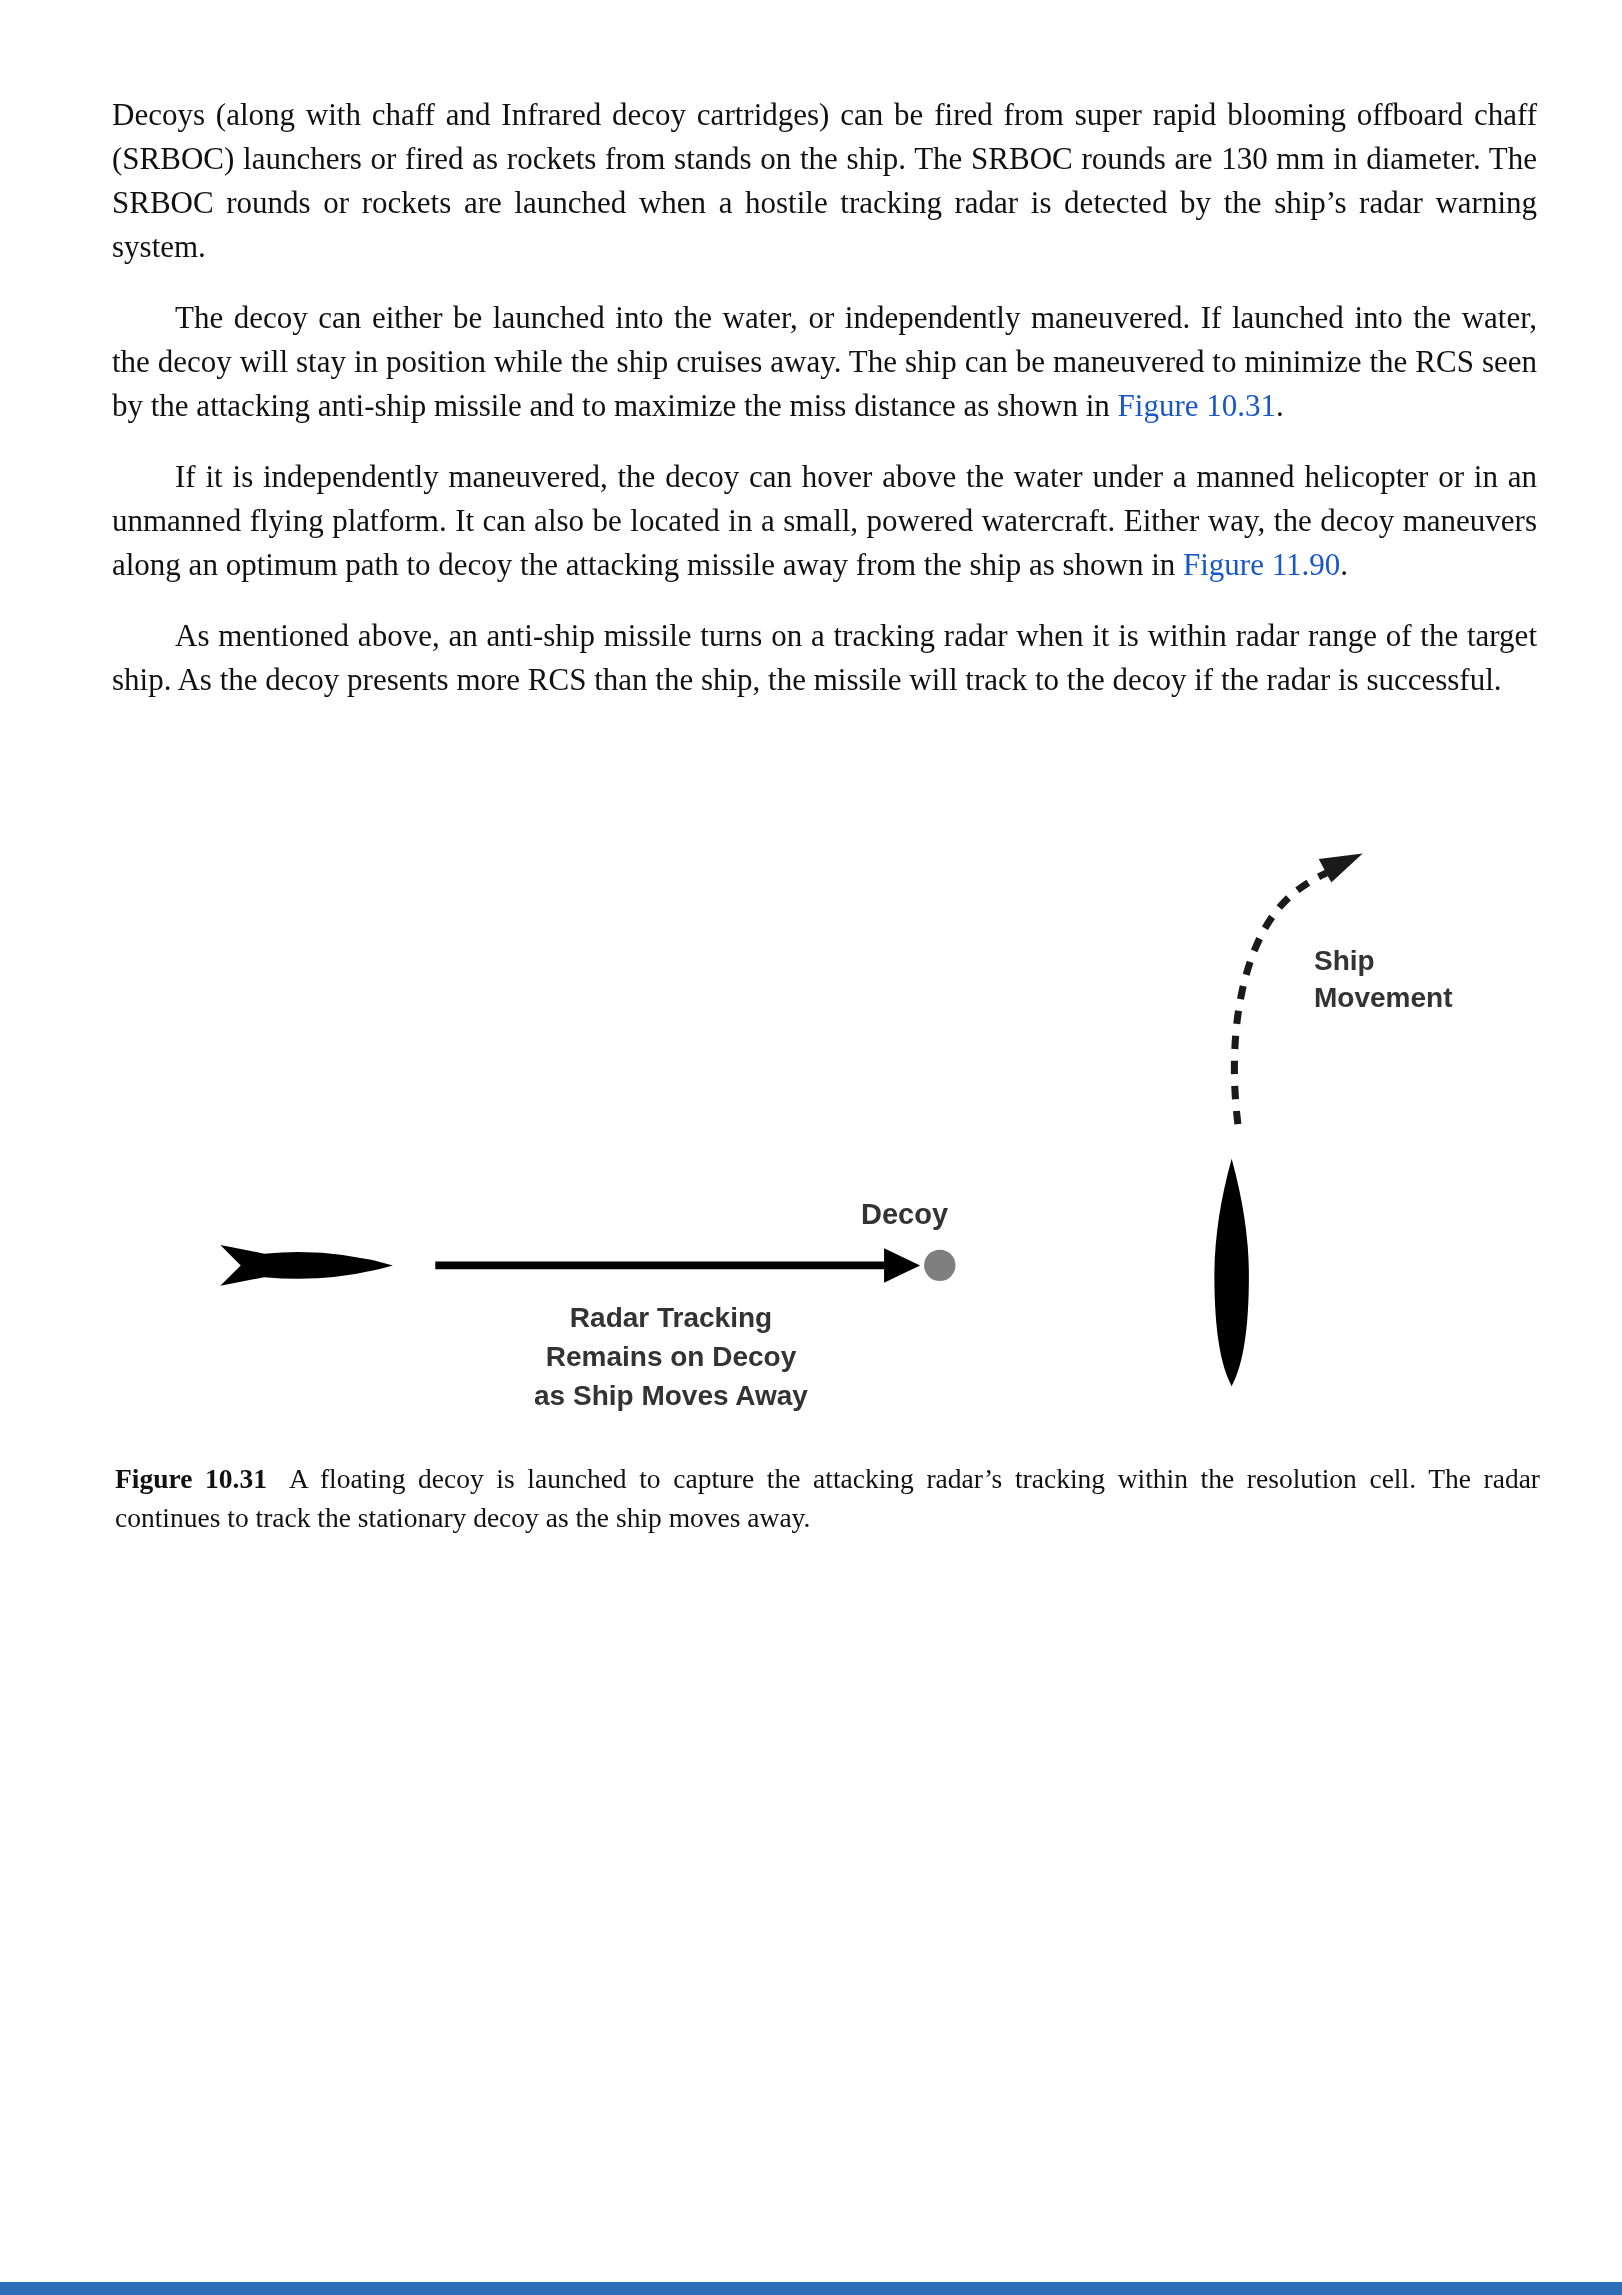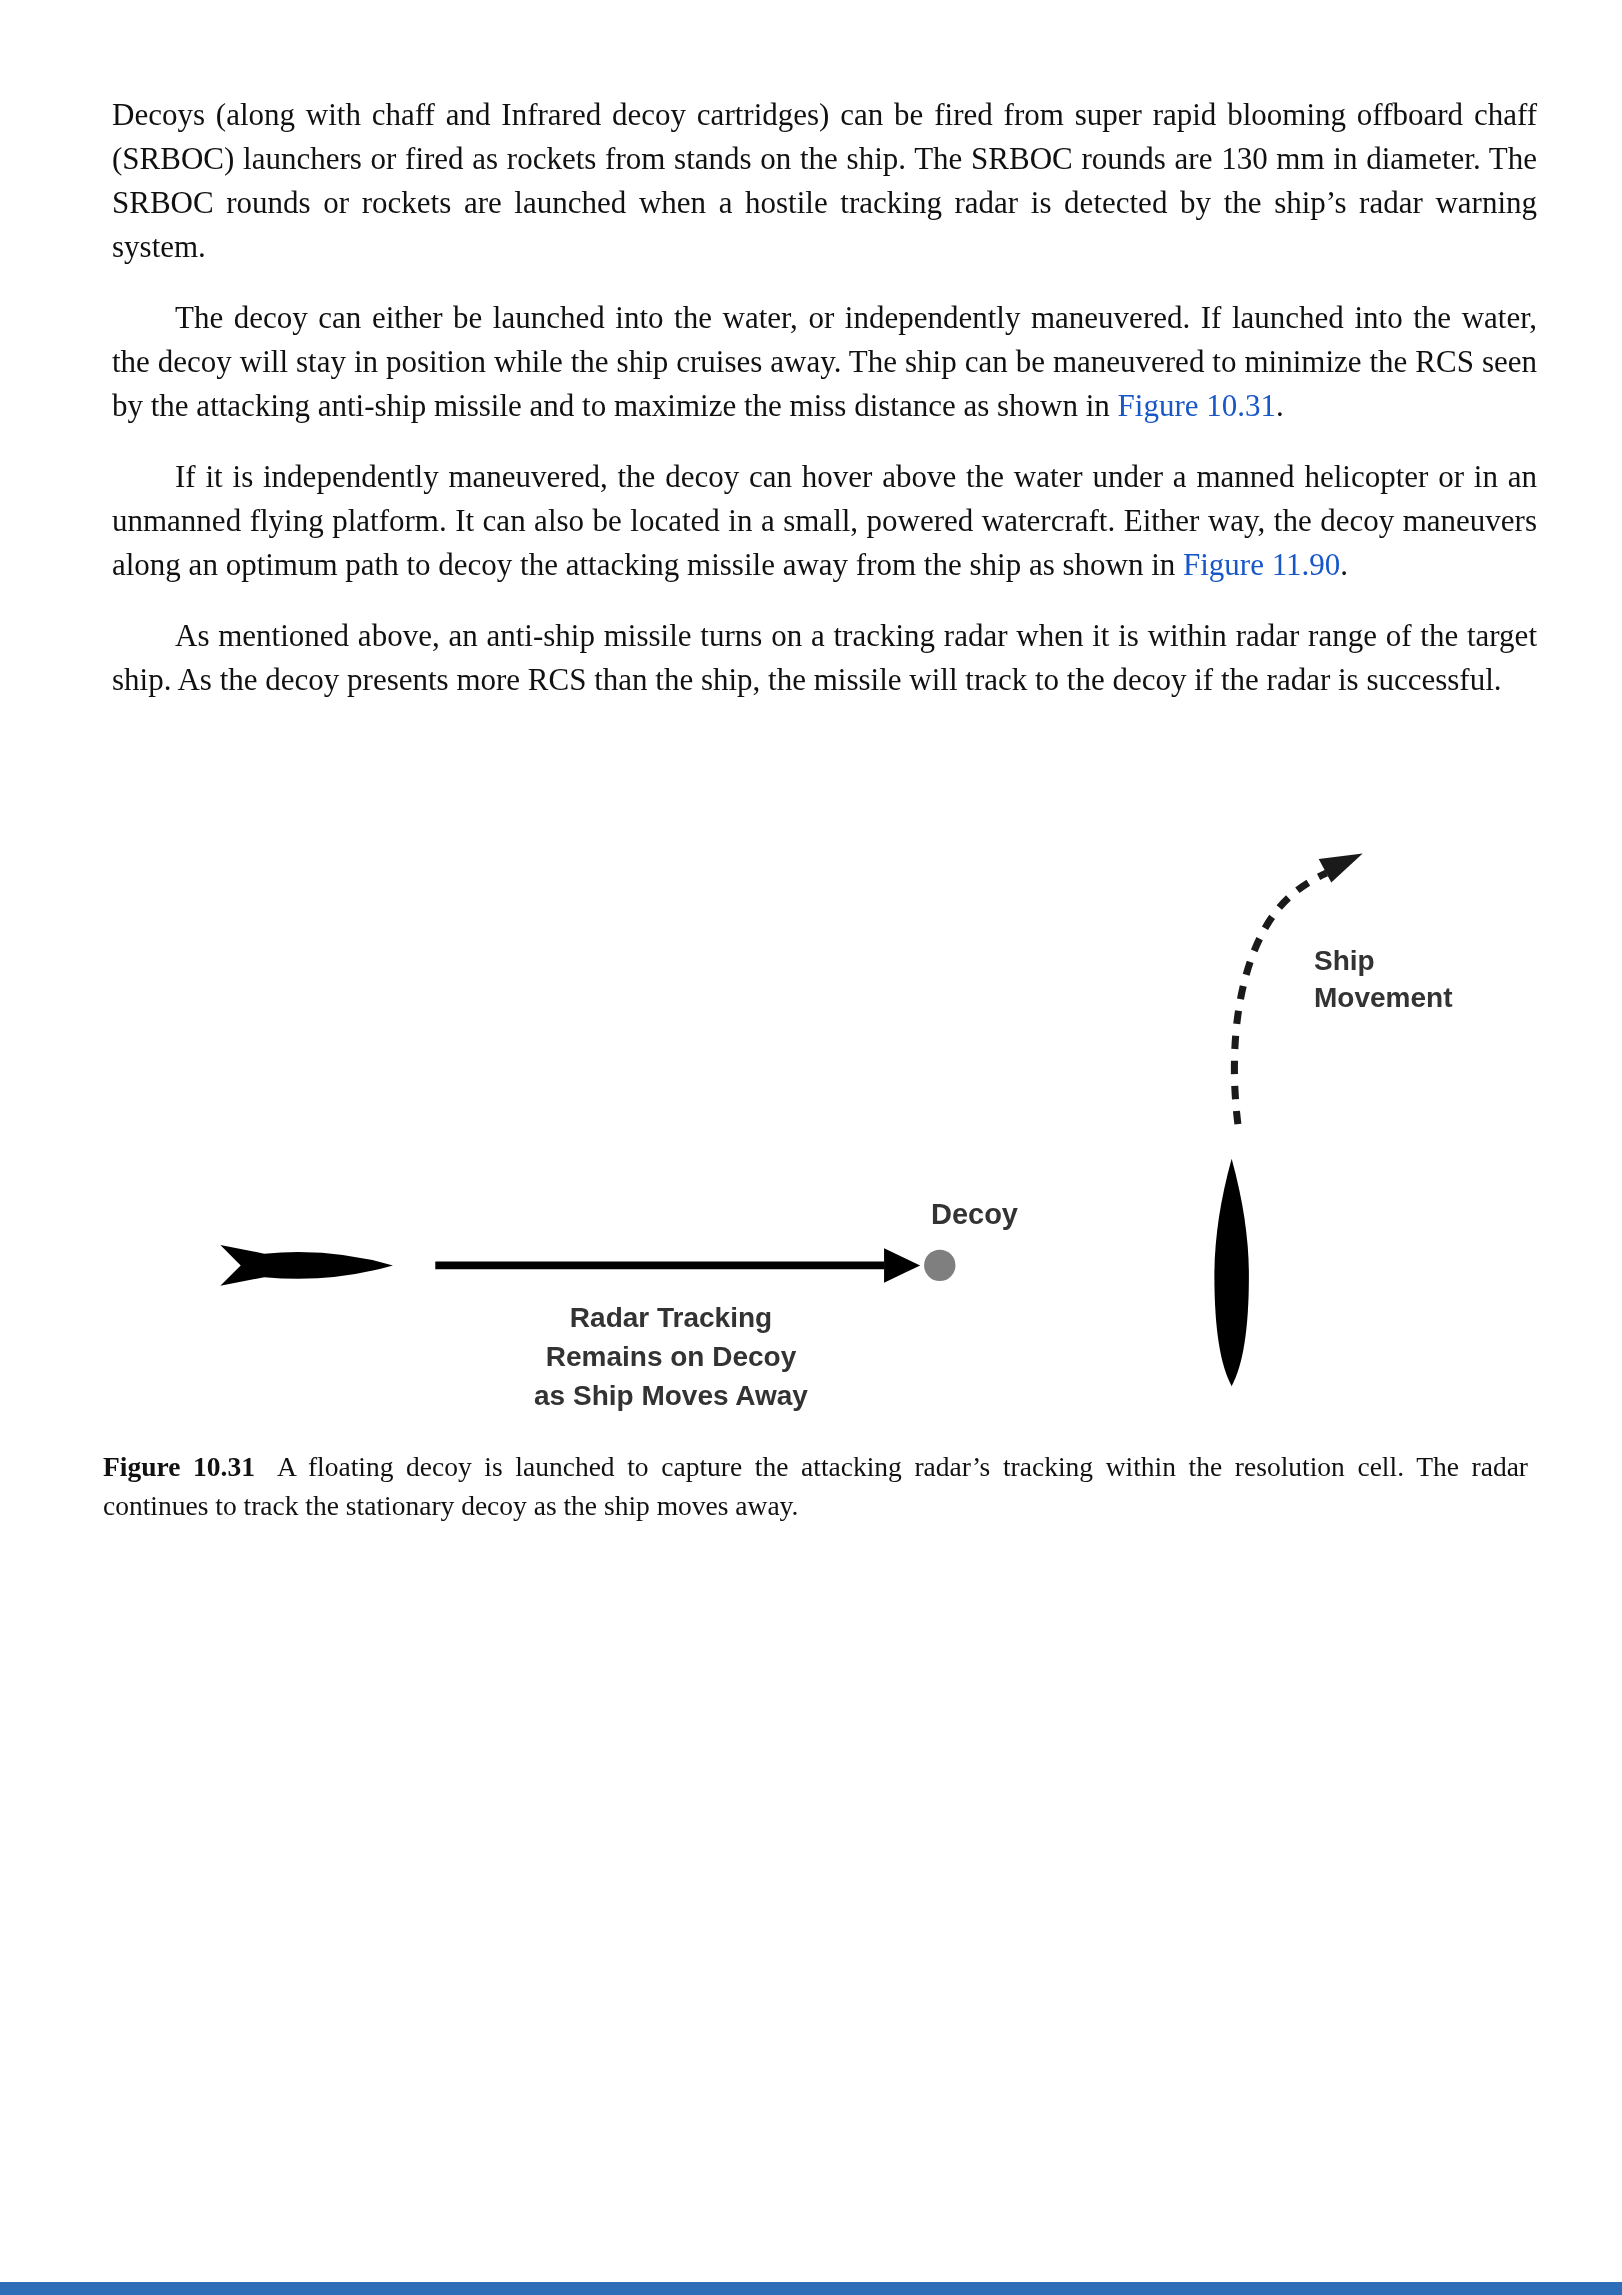--- a/index.html
+++ b/index.html
@@ -42,39 +42,39 @@
   }
   .figure svg{position:absolute;left:0;top:0;}
   .lbl{
     position:absolute;
     font-family:"Liberation Sans", sans-serif;
     font-weight:bold;
     color:var(--label_ink);
   }
   .decoy-lbl{
     left:861px;top:350px;width:157px;
-    text-align:right;
+    text-align:left;
     font-size:29px;line-height:33px;
   }
   .tracking-lbl{
     left:471px;top:450px;width:400px;
     text-align:center;
     font-size:28px;line-height:39px;
   }
   .ship-lbl{
     left:1314px;top:94px;width:204px;
     text-align:left;
     font-size:28px;line-height:37px;
   }
   .caption{
     position:absolute;
     left:99px;top:1443px;width:1425px;
     font-size:27.5px;line-height:39px;
     text-align:justify;
-    margin:4px;
+    margin:16px;
     color:var(--ink);
   }
   .capnum{
     font-weight:bold;
     margin-right:22px;
   }
   .footer-bar{
     position:absolute;
     left:0;bottom:0;width:1623px;height:12.6px;
     background:var(--footer_bar);

